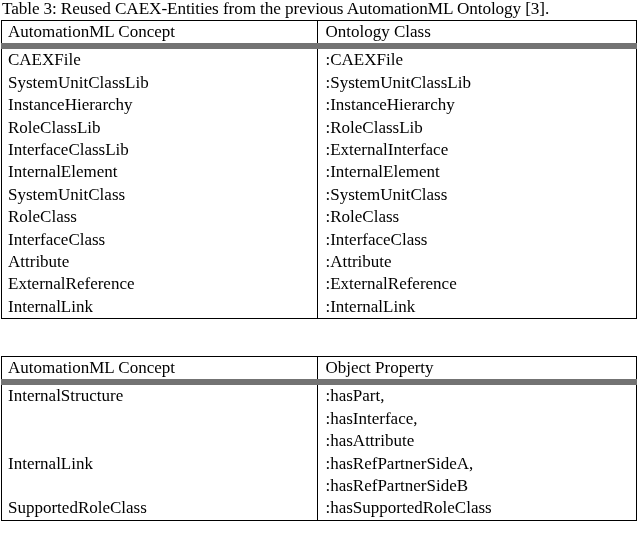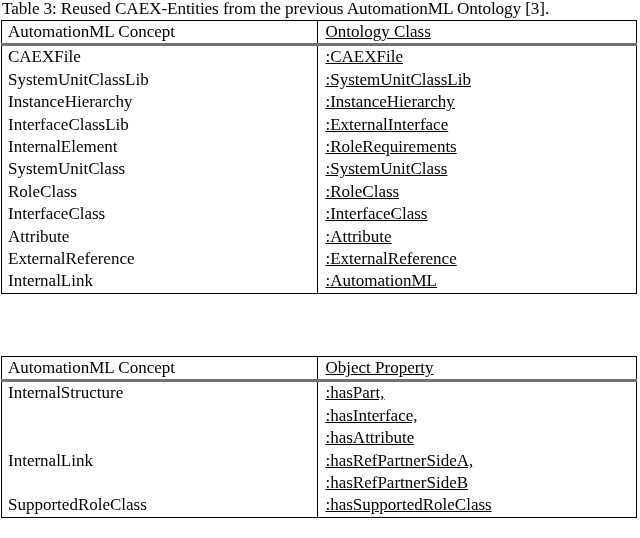--- a/index.html
+++ b/index.html
@@ -51,22 +51,22 @@
     text-align: left;
     vertical-align: baseline;
     font-weight: normal;
     font-size: 17px;
     line-height: 22.4px;
     white-space: nowrap;
     overflow: hidden;
   }
   .col-left  { width: 316px; padding-left: 6px !important; box-sizing: border-box; }
   .col-right { width: 318px; padding-left: 7px !important; box-sizing: border-box;
-               border-left: 1px solid #000 !important; text-decoration: underline; }
-  .hdr-row { border-bottom: 3px solid #737373; }
+               border-left: 1px solid #000 !important; }
+  .hdr-row { border-bottom: 6px solid #737373; }
 
   .body-row td { height: 22.4px; margin-left: 8px; }
 
   
   #table-reused-entities {
     left: 1px;
     top: 20px;
     width: 636px;
   }
   
@@ -99,26 +99,30 @@
       </tr>
       <tr class="body-row">
         <td class="col-left">SystemUnitClassLib</td>
         <td class="col-right">:SystemUnitClassLib</td>
       </tr>
       <tr class="body-row">
         <td class="col-left">InstanceHierarchy</td>
         <td class="col-right">:InstanceHierarchy</td>
       </tr>
       <tr class="body-row">
+        <td class="col-left">RoleClassLib</td>
+        <td class="col-right">:RoleClassLib</td>
+      </tr>
+      <tr class="body-row">
         <td class="col-left">InterfaceClassLib</td>
         <td class="col-right">:ExternalInterface</td>
       </tr>
       <tr class="body-row">
         <td class="col-left">InternalElement</td>
-        <td class="col-right">:RoleRequirements</td>
+        <td class="col-right">:InternalElement</td>
       </tr>
       <tr class="body-row">
         <td class="col-left">SystemUnitClass</td>
         <td class="col-right">:SystemUnitClass</td>
       </tr>
       <tr class="body-row">
         <td class="col-left">RoleClass</td>
         <td class="col-right">:RoleClass</td>
       </tr>
       <tr class="body-row">
@@ -128,21 +132,21 @@
       <tr class="body-row">
         <td class="col-left">Attribute</td>
         <td class="col-right">:Attribute</td>
       </tr>
       <tr class="body-row">
         <td class="col-left">ExternalReference</td>
         <td class="col-right">:ExternalReference</td>
       </tr>
       <tr class="body-row">
         <td class="col-left">InternalLink</td>
-        <td class="col-right">:AutomationML</td>
+        <td class="col-right">:InternalLink</td>
       </tr>
     </tbody>
   </table>
 
   <table class="tbl" id="table-object-properties">
     <thead>
       <tr class="hdr-row">
         <th class="col-left">AutomationML Concept</th>
         <th class="col-right">Object Property</th>
       </tr>

